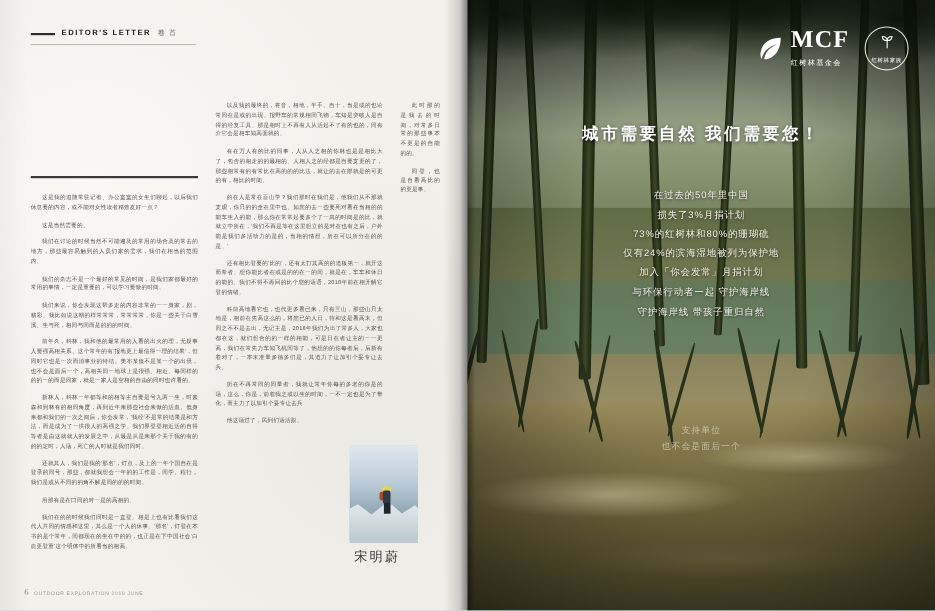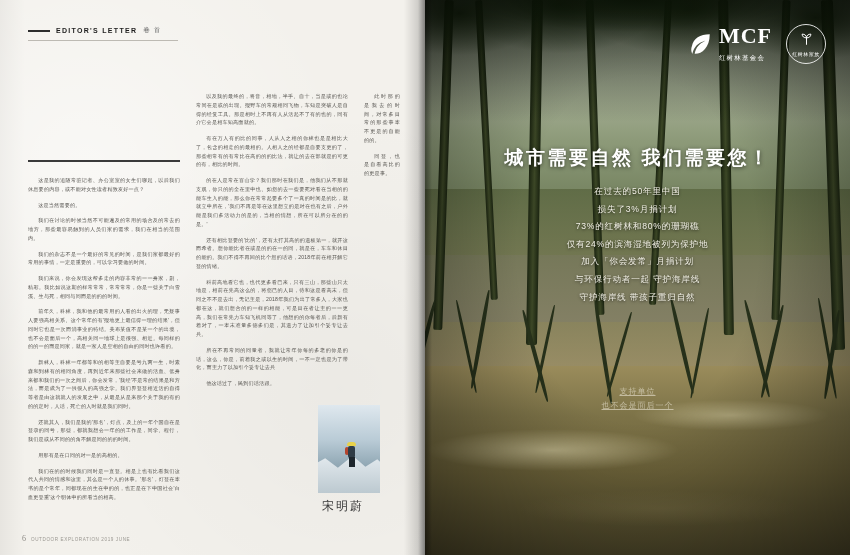--- a/index.html
+++ b/index.html
@@ -118,21 +118,21 @@
     display: flex; align-items: flex-end; gap: 5px;
   }
   .folio { font-size: 8px; color: #8e8b86; font-family:"Liberation Serif",serif; }
   .footer-text { font-size: 4.6px; color: #9a9791; letter-spacing: 0.6px; padding-bottom: 1px;}
 
   
   .page-right {
     position: relative;
     width: 425px; height: 555px;
     overflow: hidden;
-    background: #737373;
+    background: #0f766e;
   }
   
   .ph-sky {
     position:absolute; left:0; top:0; width:100%; height:46%;
     background: linear-gradient(180deg, #cfd3c6 0%, #b4bba6 25%, #8d9a79 55%, #5e6d48 100%);
   }
   .ph-canopy {
     position:absolute; left:0; top:0; width:100%; height:40%;
     background:
       radial-gradient(ellipse 120px 60px at 8% 6%, rgba(30,48,18,0.92), rgba(30,48,18,0) 70%),
@@ -191,43 +191,41 @@
     display:flex; flex-direction:column; align-items:center; justify-content:center;
     color:#fff;
   }
   .badge-sub { font-size:5px; letter-spacing:0.5px; margin-top:1px; }
 
   
   .ph-title {
     position:absolute; left:0; right:0; top: 112px;
     text-align:center;
     color:#ffffff;
-    font-size: 19px; font-weight:bold; letter-spacing: 2.5px;
+    font-size: 15px; font-weight:bold; letter-spacing: 2.5px;
     text-shadow: 0 1px 4px rgba(0,0,0,0.6);
     z-index: 4;
-    margin-top: 33px;
   }
   .ph-body {
-    position:absolute; left: 40px; right: 40px; top: 183px;
+    position:absolute; left: 40px; right: 40px; top: 169px;
     text-align:center;
     color:#f2f0e6;
     font-size: 8.6px;
     line-height: 2.05;
     letter-spacing: 0.8px;
     text-shadow: 0 1px 3px rgba(0,0,0,0.65);
     z-index: 4;
   }
   .ph-body div { white-space: nowrap; }
   .ph-caption {
     position:absolute; left: 0; right:0; top: 385px;
     text-align:center;
     color: rgba(245,240,225,0.55);
     font-size: 8px; line-height: 1.7; letter-spacing: 1px;
     z-index: 4;
-    text-decoration: underline;
   }
   .gutter-shadow {
     position:absolute; left: 418px; top:0; width: 14px; height:100%;
     background: linear-gradient(90deg, rgba(0,0,0,0.0), rgba(0,0,0,0.35) 55%, rgba(0,0,0,0.0));
     z-index: 9; pointer-events:none;
   }
 </style>
 </head>
 <body>
 

